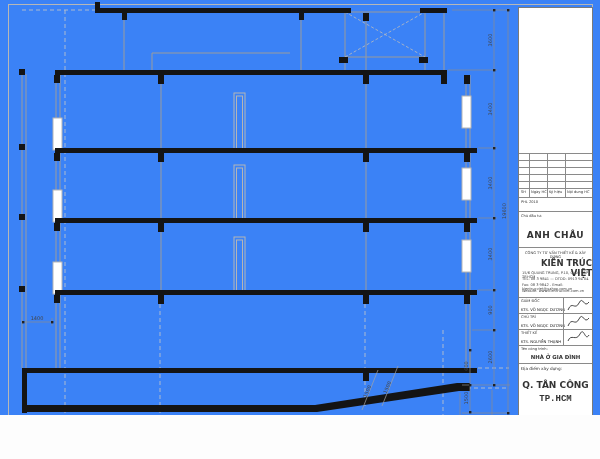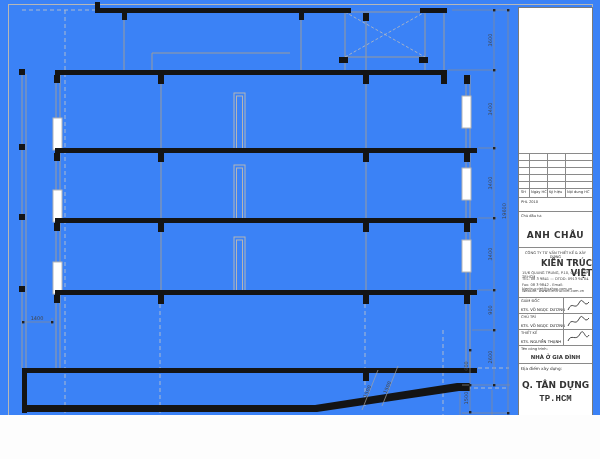--- a/index.html
+++ b/index.html
@@ -264,21 +264,21 @@
     </div>
 
     <div>
       <div class="tb-cell-text tiny" style="left:2px;top:339px;">Tên công trình:</div>
       <div class="tb-cell-text proj-name" style="top:346px;">NHÀ Ở GIA ĐÌNH</div>
       <div class="tb-line" style="top:355px;"></div>
     </div>
 
     <div>
       <div class="tb-cell-text small" style="left:2px;top:359px;">Địa điểm xây dựng:</div>
-      <div class="tb-cell-text loc-big" style="top:372px;">Q. TÂN DỰNG</div>
+      <div class="tb-cell-text loc-big" style="top:372px;">Q. TÂN CÔNG</div>
       <div class="tb-cell-text loc-big" style="top:386px;font-family:Liberation Mono, monospace;">TP.HCM</div>
       <div class="tb-line" style="top:415px;"></div>
     </div>
 
     <div>
       <div class="tb-vline" style="left:44px;top:415px;height:18px;"></div>
       <div class="tb-cell-text tiny" style="left:2px;top:417px;">Ngày hoàn thành:</div>
       <div class="tb-cell-text small" style="left:2px;top:424px;width:42px;text-align:center;">10.2017</div>
       <div class="tb-cell-text small" style="left:45px;top:421px;width:28px;text-align:center;">KT 01/18</div>
       <div class="tb-line" style="top:433px;"></div>

